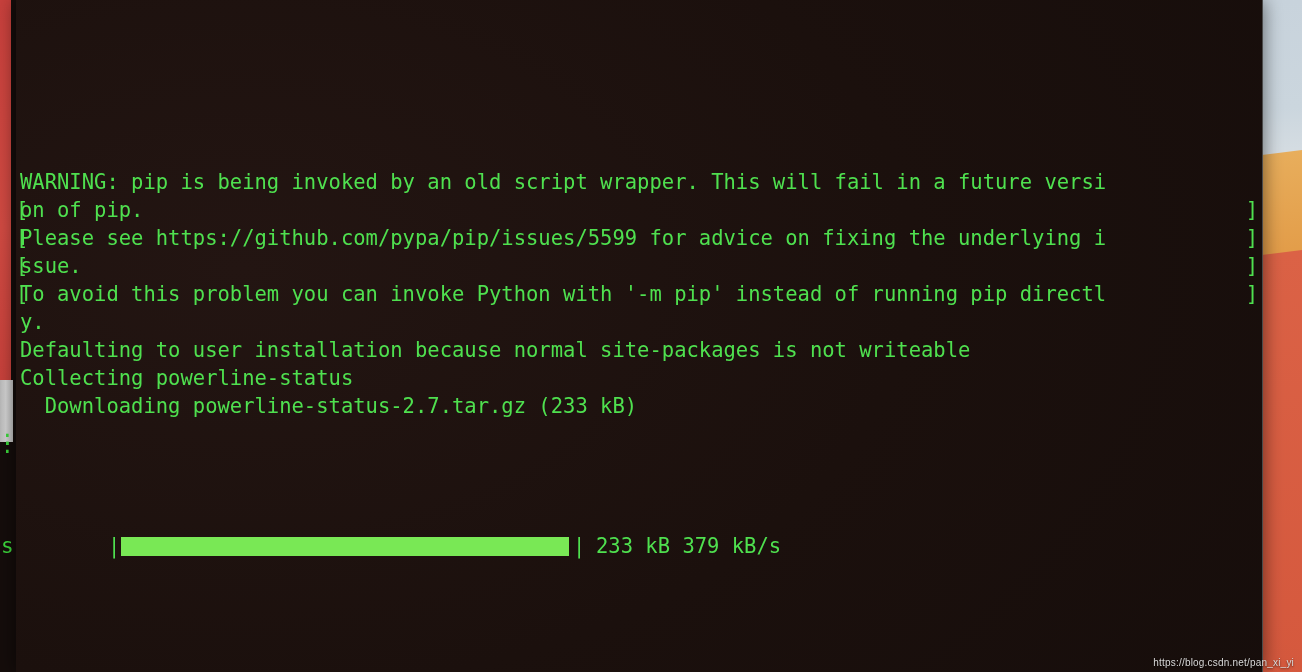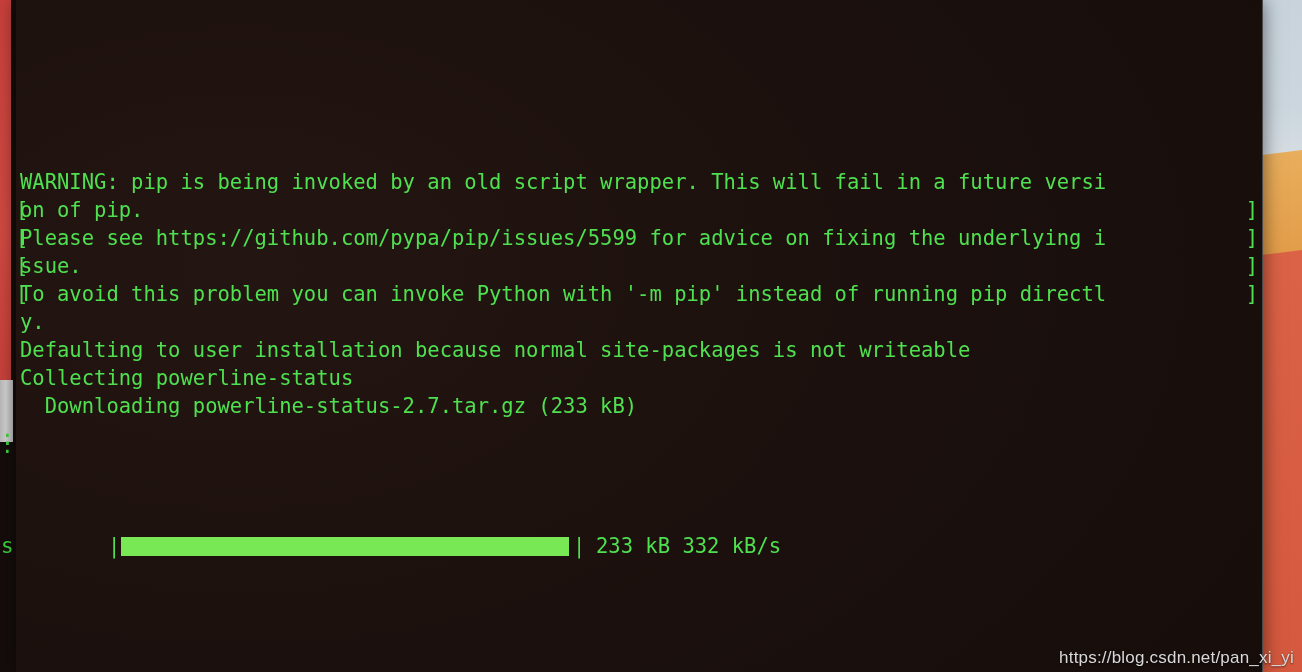--- a/index.html
+++ b/index.html
@@ -151,21 +151,21 @@
   .prompt-row { position: relative; height: 28px; padding-left: 4px; }
   .prompt-arrow { display: inline-block; width: 42px; }
 
   
   .watermark {
     position: absolute;
     right: 8px;
     bottom: 4px;
     color: #d8d8d8;
     font-family: "Liberation Sans", sans-serif;
-    font-size: 17px;
+    font-size: 10px;
     letter-spacing: 0.2px;
     text-shadow: 0 1px 2px rgba(0,0,0,0.6);
   }
 </style>
 </head>
 <body>
 
 <div id="root">
 
   <div class="wallpaper">
@@ -189,21 +189,21 @@
       
 
       
       <div id="lines-pre"><div class="ln c-green"><span>WARNING: pip is being invoked by an old script wrapper. This will fail in a future versi</span></div><div class="ln c-green"><span class="wrap-left c-green">[</span><span>on of pip.</span><span class="wrap-right c-green">]</span></div><div class="ln c-green"><span class="wrap-left c-green">[</span><span>Please see https://github.com/pypa/pip/issues/5599 for advice on fixing the underlying i</span><span class="wrap-right c-green">]</span></div><div class="ln c-green"><span class="wrap-left c-green">[</span><span>ssue.</span><span class="wrap-right c-green">]</span></div><div class="ln c-green"><span class="wrap-left c-green">[</span><span>To avoid this problem you can invoke Python with '-m pip' instead of running pip directl</span><span class="wrap-right c-green">]</span></div><div class="ln c-green"><span>y.</span></div><div class="ln c-green"><span>Defaulting to user installation because normal site-packages is not writeable</span></div><div class="ln c-green"><span>Collecting powerline-status</span></div><div class="ln c-green"><span>  Downloading powerline-status-2.7.tar.gz (233 kB)</span></div></div>
 
       
       <div class="progress-row">
         <span class="pb-pipe-left c-green">|</span>
         <span class="pb-fill" style="width: 448px;"></span>
         <span class="pb-pipe-right c-green">|</span>
-        <span class="pb-stats c-green">233 kB 332 kB/s</span>
+        <span class="pb-stats c-green">233 kB 379 kB/s</span>
       </div>
 
       
       
 
       
       
 
     </div>
   </div>

